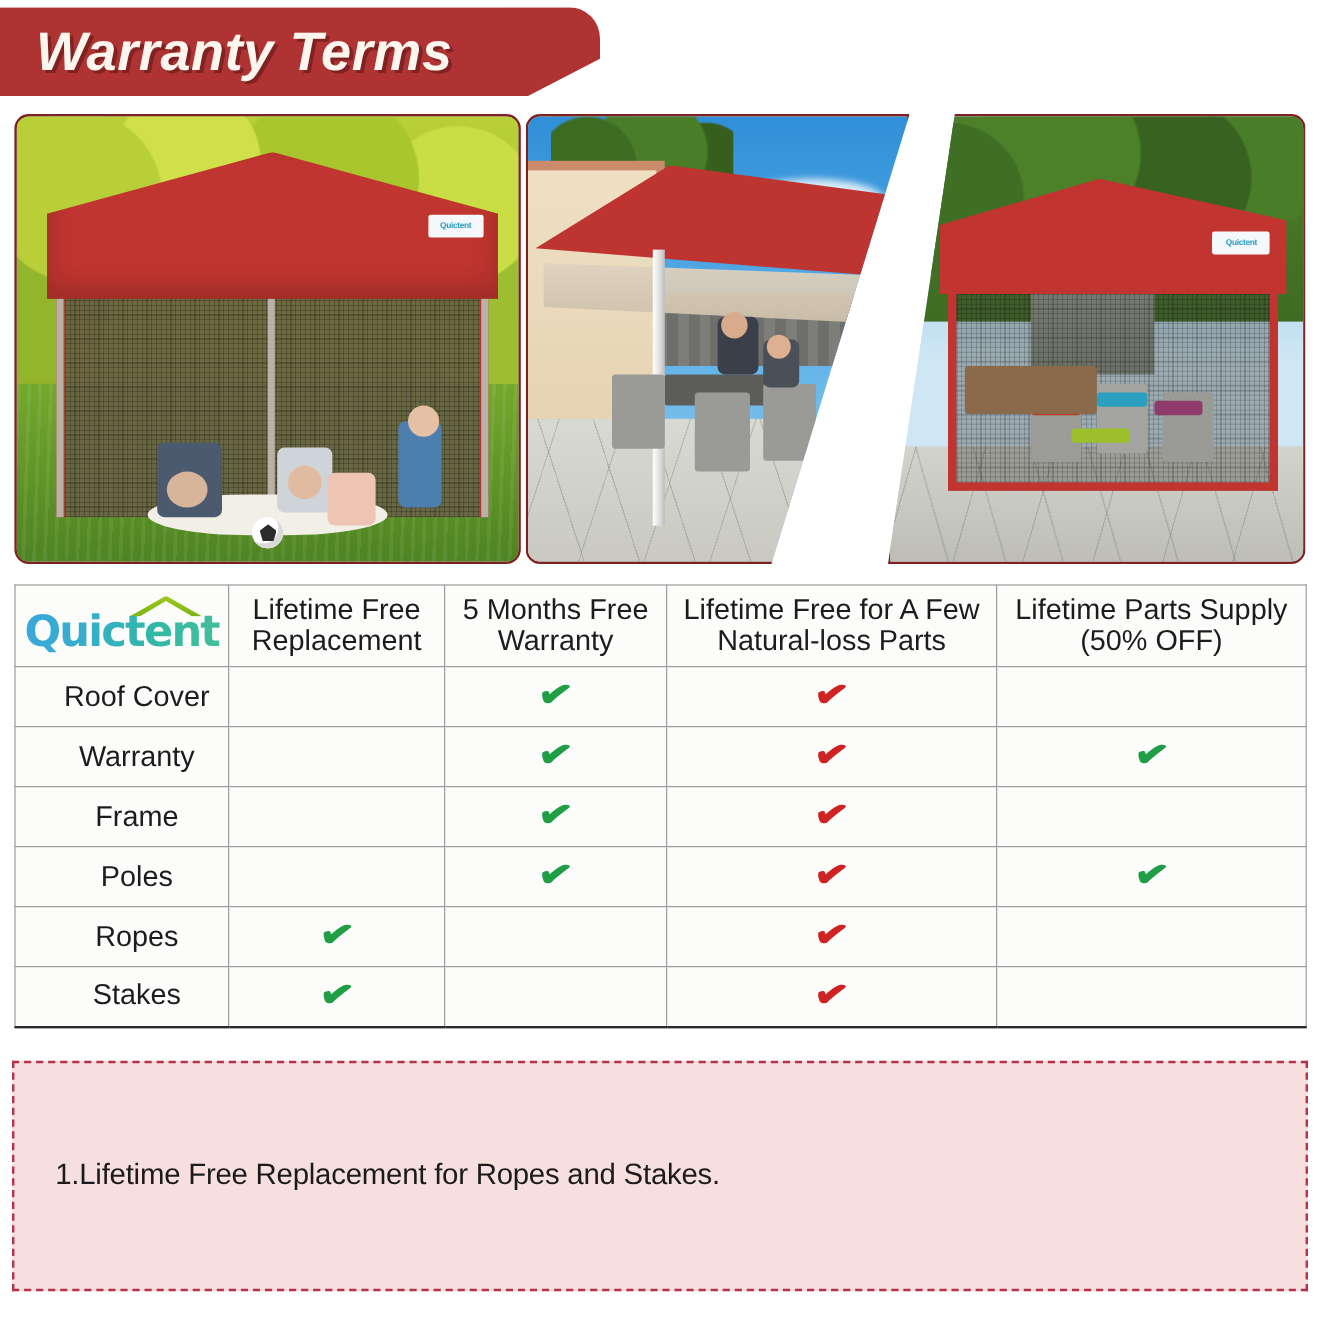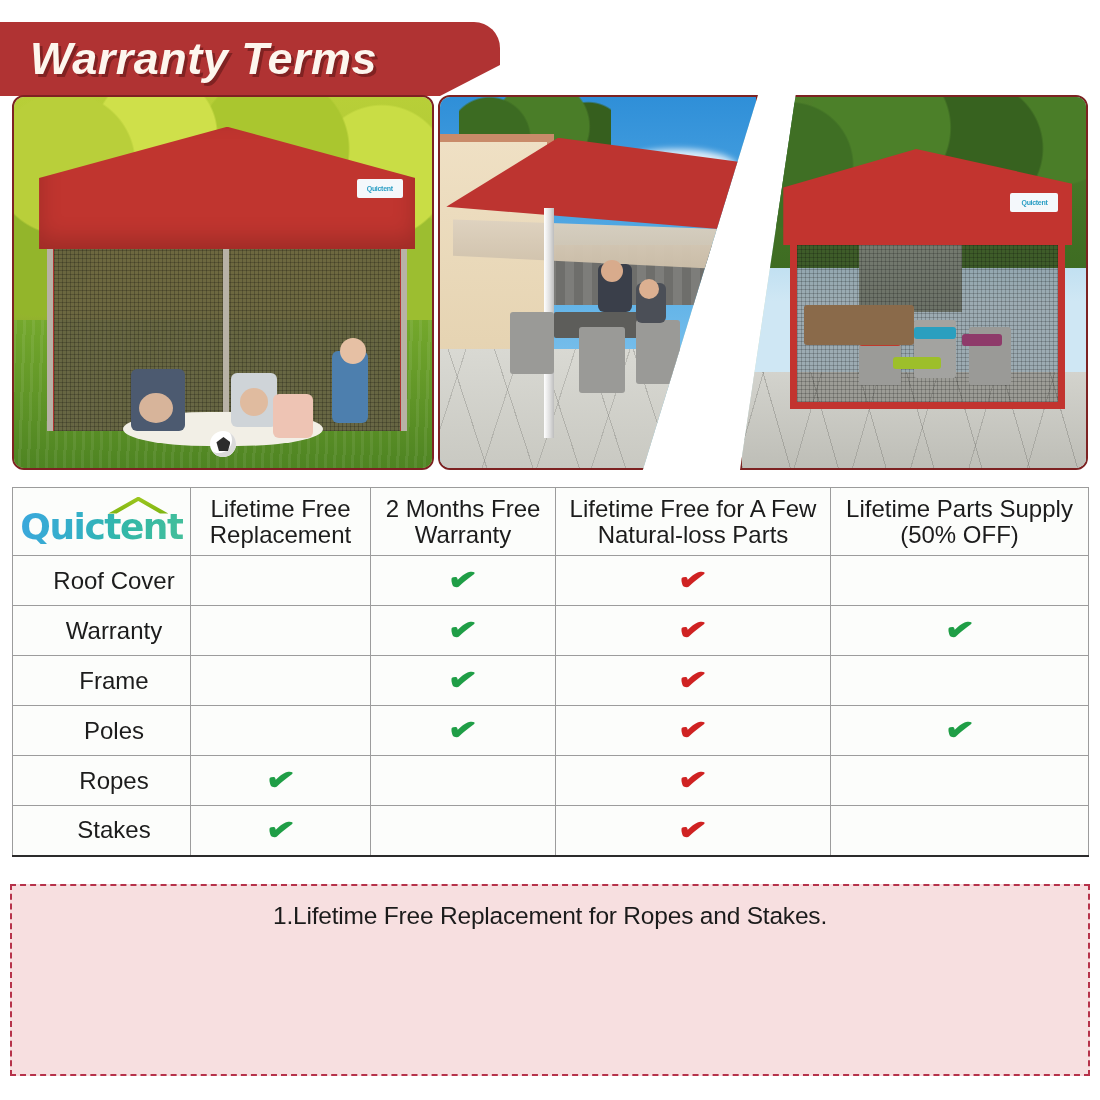--- a/index.html
+++ b/index.html
@@ -10,21 +10,21 @@
     height: 1100px;
     background: #ffffff;
     font-family: "Liberation Sans", sans-serif;
     overflow: hidden;
     position: relative;
   }
 
   
   .banner-wrap {
     position: absolute;
-    left: 0; top: 22px;
+    left: 0; top: 6px;
     width: 500px; height: 74px;
   }
   .banner {
     position: absolute;
     inset: 0;
     background: #b03333;
     border-top-right-radius: 26px;
     -webkit-clip-path: polygon(0 0, 100% 0, 100% 58%, 88% 100%, 0 100%);
     clip-path: polygon(0 0, 100% 0, 100% 58%, 88% 100%, 0 100%);
   }
@@ -247,21 +247,21 @@
 
   
   .notes {
     position: absolute;
     left: 10px; top: 884px;
     width: 1080px; height: 192px;
     background: #f7dfe0;
     border: 2px dashed #b6324a;
     padding: 16px 34px;
     display: flex;
-    flex-direction: row;
+    flex-direction: column;
     justify-content: space-around;
   }
   .note-line {
     font-size: 24.5px;
     color: #1b1b1b;
     letter-spacing: -0.2px;
     white-space: nowrap;
   }
 </style>
 </head>
@@ -346,21 +346,21 @@
     </colgroup>
     <thead>
       <tr>
         <td class="logo-cell">
           <span class="logo">
             <span class="logo-roof"></span>
             <span class="logo-text">Quictent</span>
           </span>
         </td>
         <td>Lifetime Free Replacement</td>
-        <td>2 Months Free Warranty</td>
+        <td>5 Months Free Warranty</td>
         <td>Lifetime Free for A Few Natural-loss Parts</td>
         <td>Lifetime Parts Supply (50% OFF)</td>
       </tr>
     </thead>
     <tbody id="table-body">
         <tr>
           <td class="row-label">Roof Cover</td>
           <td></td>
           <td><span class="check green">✔</span></td>
           <td><span class="check red">✔</span></td>

